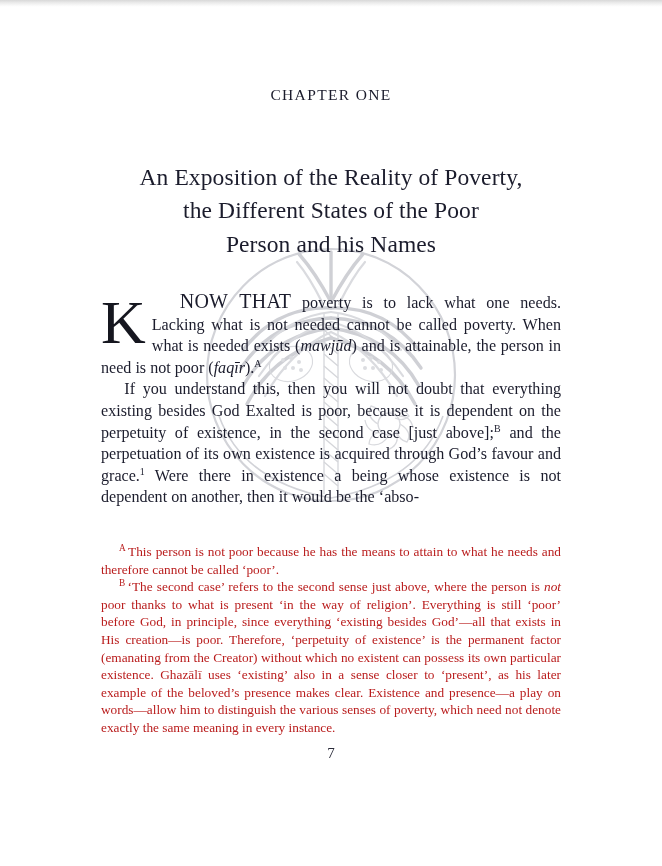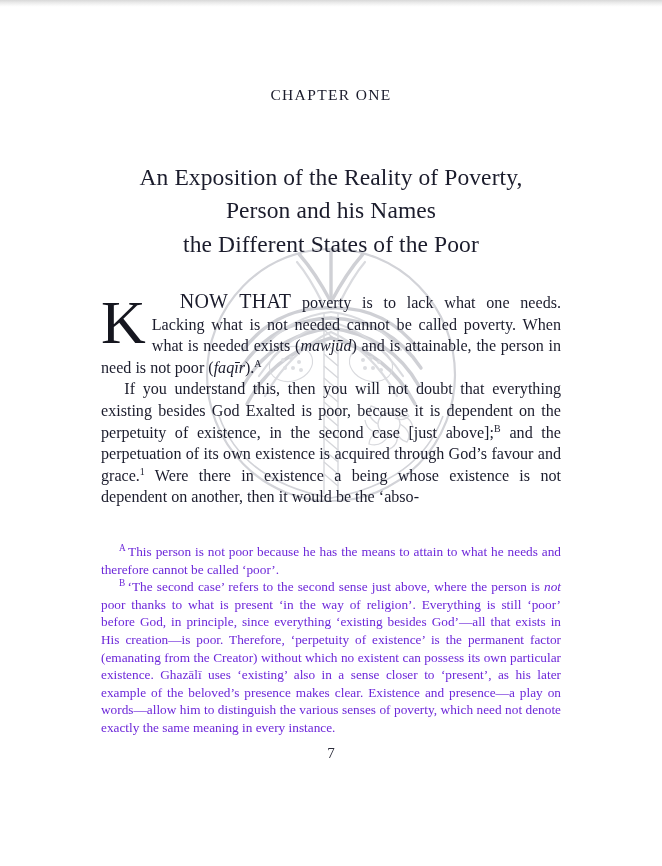--- a/index.html
+++ b/index.html
@@ -115,21 +115,21 @@
   
   .footnotes {
     margin: 0 auto;
     width: 460px;
     padding-top: 35px;
   }
   p.footnote {
     margin: 0;
     font-size: 13.3px;
     line-height: 17.6px;
-    color: #6d28d9;
+    color: #b91c1c;
     text-align: justify;
     text-justify: inter-word;
     text-indent: 1.35em;
   }
   .fn-marker {
     font-size: 0.70em;
     vertical-align: super;
     line-height: 0;
     letter-spacing: 0.4px;
     padding-right: 2px;
@@ -224,22 +224,22 @@
       </g>
     </svg>
   </div>
 
   <div class="content">
 
     <div class="chapter-label">CHAPTER ONE</div>
 
     <div class="chapter-title">
       <span class="tline">An Exposition of the Reality of Poverty,</span>
+      <span class="tline">the Different States of the Poor</span>
       <span class="tline">Person and his Names</span>
-      <span class="tline">the Different States of the Poor</span>
     </div>
 
     <div class="body-block">
 
       <p class="body-par"><span class="dropcap">K</span><span class="smallcaps-run">NOW THAT</span><span> poverty is to lack what one needs. Lacking what is not needed cannot be called poverty. When what is needed exists (</span><em>mawjūd</em><span>) and is attainable, the person in need is not poor (</span><em>faqīr</em><span>).</span><span class="fn-ref">A</span></p>
 
       <p class="body-par"><span>If you understand this, then you will not doubt that everything existing besides God Exalted is poor, because it is dependent on the perpetuity of existence, in the second case [just above];</span><span class="fn-ref">B</span><span> and the perpetuation of its own existence is acquired through God’s favour and grace.</span><span class="num-ref">1</span><span> Were there in existence a being whose existence is not dependent on another, then it would be the ‘abso-</span></p>
 
     </div>
 

